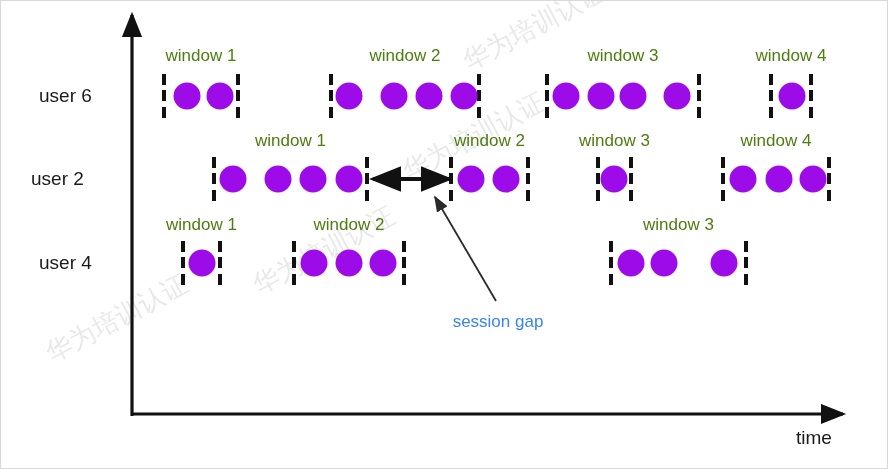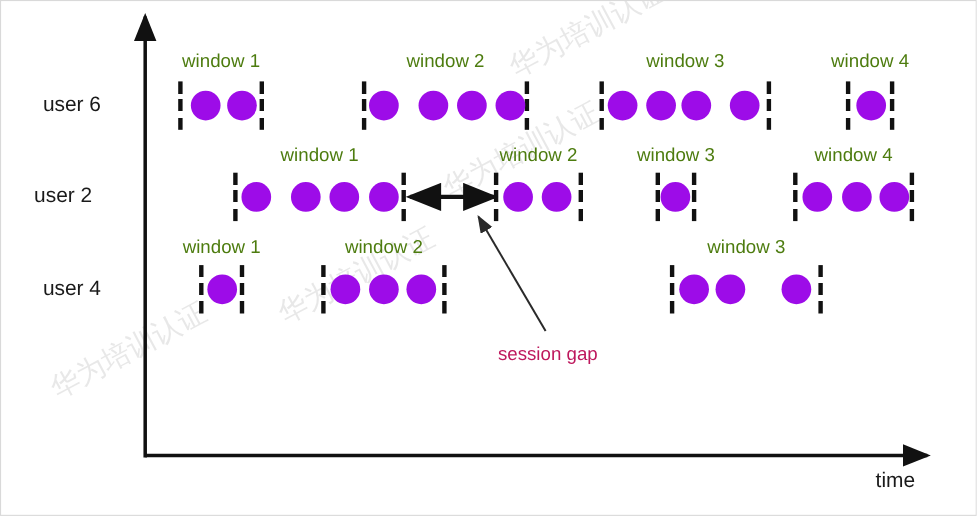--- a/index.html
+++ b/index.html
@@ -52,21 +52,21 @@
       #111 0px, #111 11px,
       rgba(0,0,0,0) 11px, rgba(0,0,0,0) 16px,
       #111 16px, #111 27px,
       rgba(0,0,0,0) 27px, rgba(0,0,0,0) 33px,
       #111 33px, #111 37px
     );
   }
   .annot{
     position:absolute;
     font-size:17px;
-    color:#be185d;
+    color:#3b82f6;
     white-space:nowrap;
     transform:translateX(-50%);
   }
   .axis-text{
     position:absolute;
     font-size:19px;
     color:#1a1a1a;
     white-space:nowrap;
   }
 </style>

